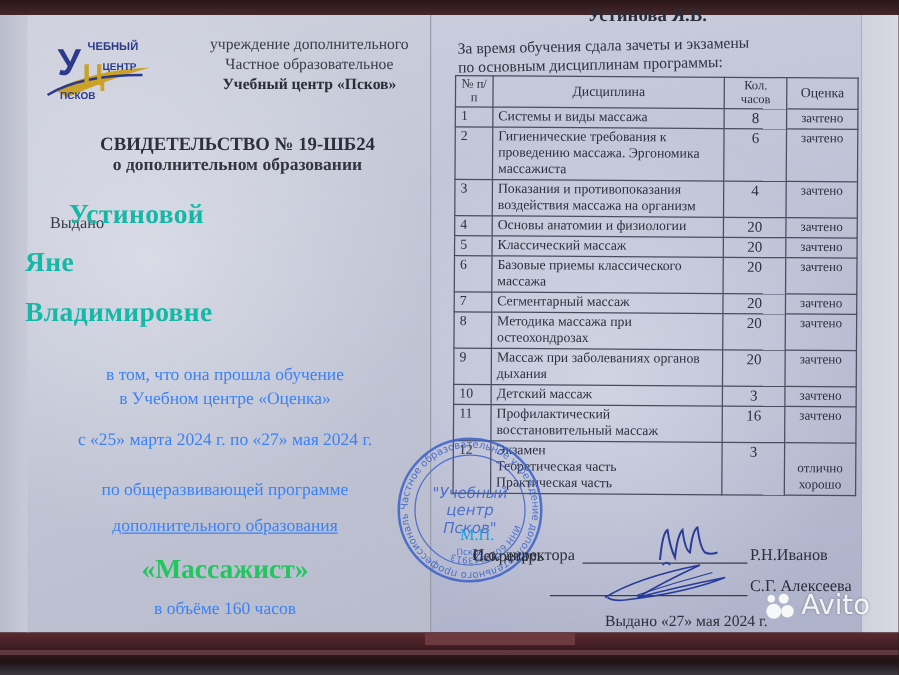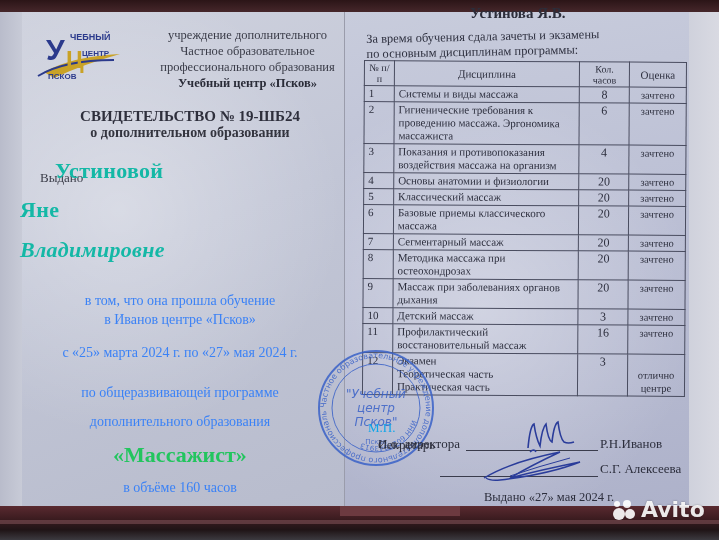--- a/index.html
+++ b/index.html
@@ -74,21 +74,21 @@
     }
     .issued-label {
       position: absolute; left: 40px; top: 170px; font-size: 13px; color: #3a3c48;
     }
     .name-line {
       position: absolute; width: 320px; left: 20px; text-align: left;
       font-weight: bold; font-size: 22px; color: #14b8a6; letter-spacing: .3px;
     }
     .name-1 { top: 158px; left: 55px; width: 250px; }
     .name-2 { top: 197px; }
-    .name-3 { top: 237px; font-style: italic; }
+    .name-3 { top: 237px; }
     .body-line {
       position: absolute; left: 20px; width: 320px; text-align: center;
       font-size: 14px; color: #3b82f6;
     }
     .program-name {
       position: absolute; left: 20px; top: 442px; width: 320px; text-align: center;
       font-weight: bold; font-size: 22px; color: #22c55e;
     }
 
     
@@ -133,22 +133,22 @@
     .sig-secretary-line { left: 440px; top: 476px; width: 158px; }
     .sig-director-name { left: 600px; top: 436px; }
     .sig-secretary-name { left: 600px; top: 461px; }
     .issued-date {
       position: absolute; left: 484px; top: 490px; font-size: 12.5px; color: #2c2e3c;
     }
     .signature { position: absolute; }
     .stamp { position: absolute; left: 316px; top: 348px; width: 120px; height: 120px; opacity: .85; }
 
     .watermark {
-      position: absolute; left: 612px; top: 497px; display: flex; align-items: center; gap: 3px;
-      color: rgba(255,255,255,.9); font-family: "DejaVu Sans", sans-serif; font-weight: bold; font-size: 22px;
+      position: absolute; left: 612px; top: 472px; display: flex; align-items: center; gap: 3px;
+      color: rgba(255,255,255,.9); font-family: "DejaVu Sans", sans-serif; font-weight: normal; font-size: 22px;
       text-shadow: 0 0 2px rgba(0,0,0,.35);
     }
   </style>
 </head>
 <body>
 
 <div class="cover-top"></div>
 <div class="page-left-edge"></div>
 <div class="page page-left"></div>
 <div class="page page-right"></div>
@@ -161,37 +161,36 @@
   <text x="12" y="34" font-family="Liberation Sans, sans-serif" font-weight="bold" font-size="30" fill="#2b3a8c">У</text>
   <text x="32" y="42" font-family="Liberation Sans, sans-serif" font-weight="bold" font-size="24" fill="#c9a227">Ц</text>
   <text x="36" y="14" font-family="Liberation Sans, sans-serif" font-weight="bold" font-size="9" fill="#2b3a8c">ЧЕБНЫЙ</text>
   <text x="48" y="30" font-family="Liberation Sans, sans-serif" font-weight="bold" font-size="8" fill="#2b3a8c">ЦЕНТР</text>
   <text x="14" y="53" font-family="Liberation Sans, sans-serif" font-weight="bold" font-size="8" fill="#2b3a8c">ПСКОВ</text>
 </svg>
 
 <div class="org-block">
   <div>учреждение дополнительного</div>
   <div>Частное образовательное</div>
-  <div>профессионального образования</div>
   <div class="org-name">Учебный центр «Псков»</div>
 </div>
 
 <div class="cert-title">СВИДЕТЕЛЬСТВО №  19-ШБ24</div>
 <div class="cert-subtitle">о дополнительном образовании</div>
 
 <div class="issued-label">Выдано</div>
 <div class="name-line name-1">Устиновой</div>
 <div class="name-line name-2">Яне</div>
 <div class="name-line name-3">Владимировне</div>
 
 <div class="body-line" style="top:293px;">в том, что она прошла обучение</div>
-<div class="body-line" style="top:312px;">в Иванов центре «Псков»</div>
+<div class="body-line" style="top:312px;">в Учебном центре «Оценка»</div>
 <div class="body-line" style="top:345px;">с «25» марта 2024 г. по «27» мая 2024 г.</div>
 <div class="body-line" style="top:385px;">по общеразвивающей программе</div>
-<div class="body-line" style="top:414px;">дополнительного образования</div>
+<div class="body-line" style="top:414px;text-decoration:underline;">дополнительного образования</div>
 <div class="program-name">«Массажист»</div>
 <div class="body-line" style="top:480px;">в объёме 160 часов</div>
 
 <div class="student-short">Устинова Я.В.</div>
 <div class="intro">За время обучения сдала зачеты и экзамены по основным дисциплинам программы:</div>
 
 <table class="grades">
   <thead>
     <tr>
       <th class="c-num">№ п/п</th>
@@ -271,21 +270,21 @@
       <td class="num">12</td>
       <td class="disc">
         <span class="sub-line">Экзамен</span>
         <span class="sub-line">Теоретическая часть</span>
         <span class="sub-line">Практическая часть</span>
       </td>
       <td class="hours">3</td>
       <td class="grade">
         <span class="sub-line" style="height:13px;"></span>
         <span class="sub-line">отлично</span>
-        <span class="sub-line">центре</span>
+        <span class="sub-line">хорошо</span>
       </td>
     </tr>
   </tbody>
 </table>
 
 <svg class="stamp" viewBox="0 0 120 120">
   <defs>
     <path id="stampArc" d="M60,60 m-50,0 a50,50 0 1,1 100,0 a50,50 0 1,1 -100,0"></path>
     <path id="stampArcIn" d="M60,60 m-38,0 a38,38 0 1,1 76,0 a38,38 0 1,1 -76,0"></path>
   </defs>

